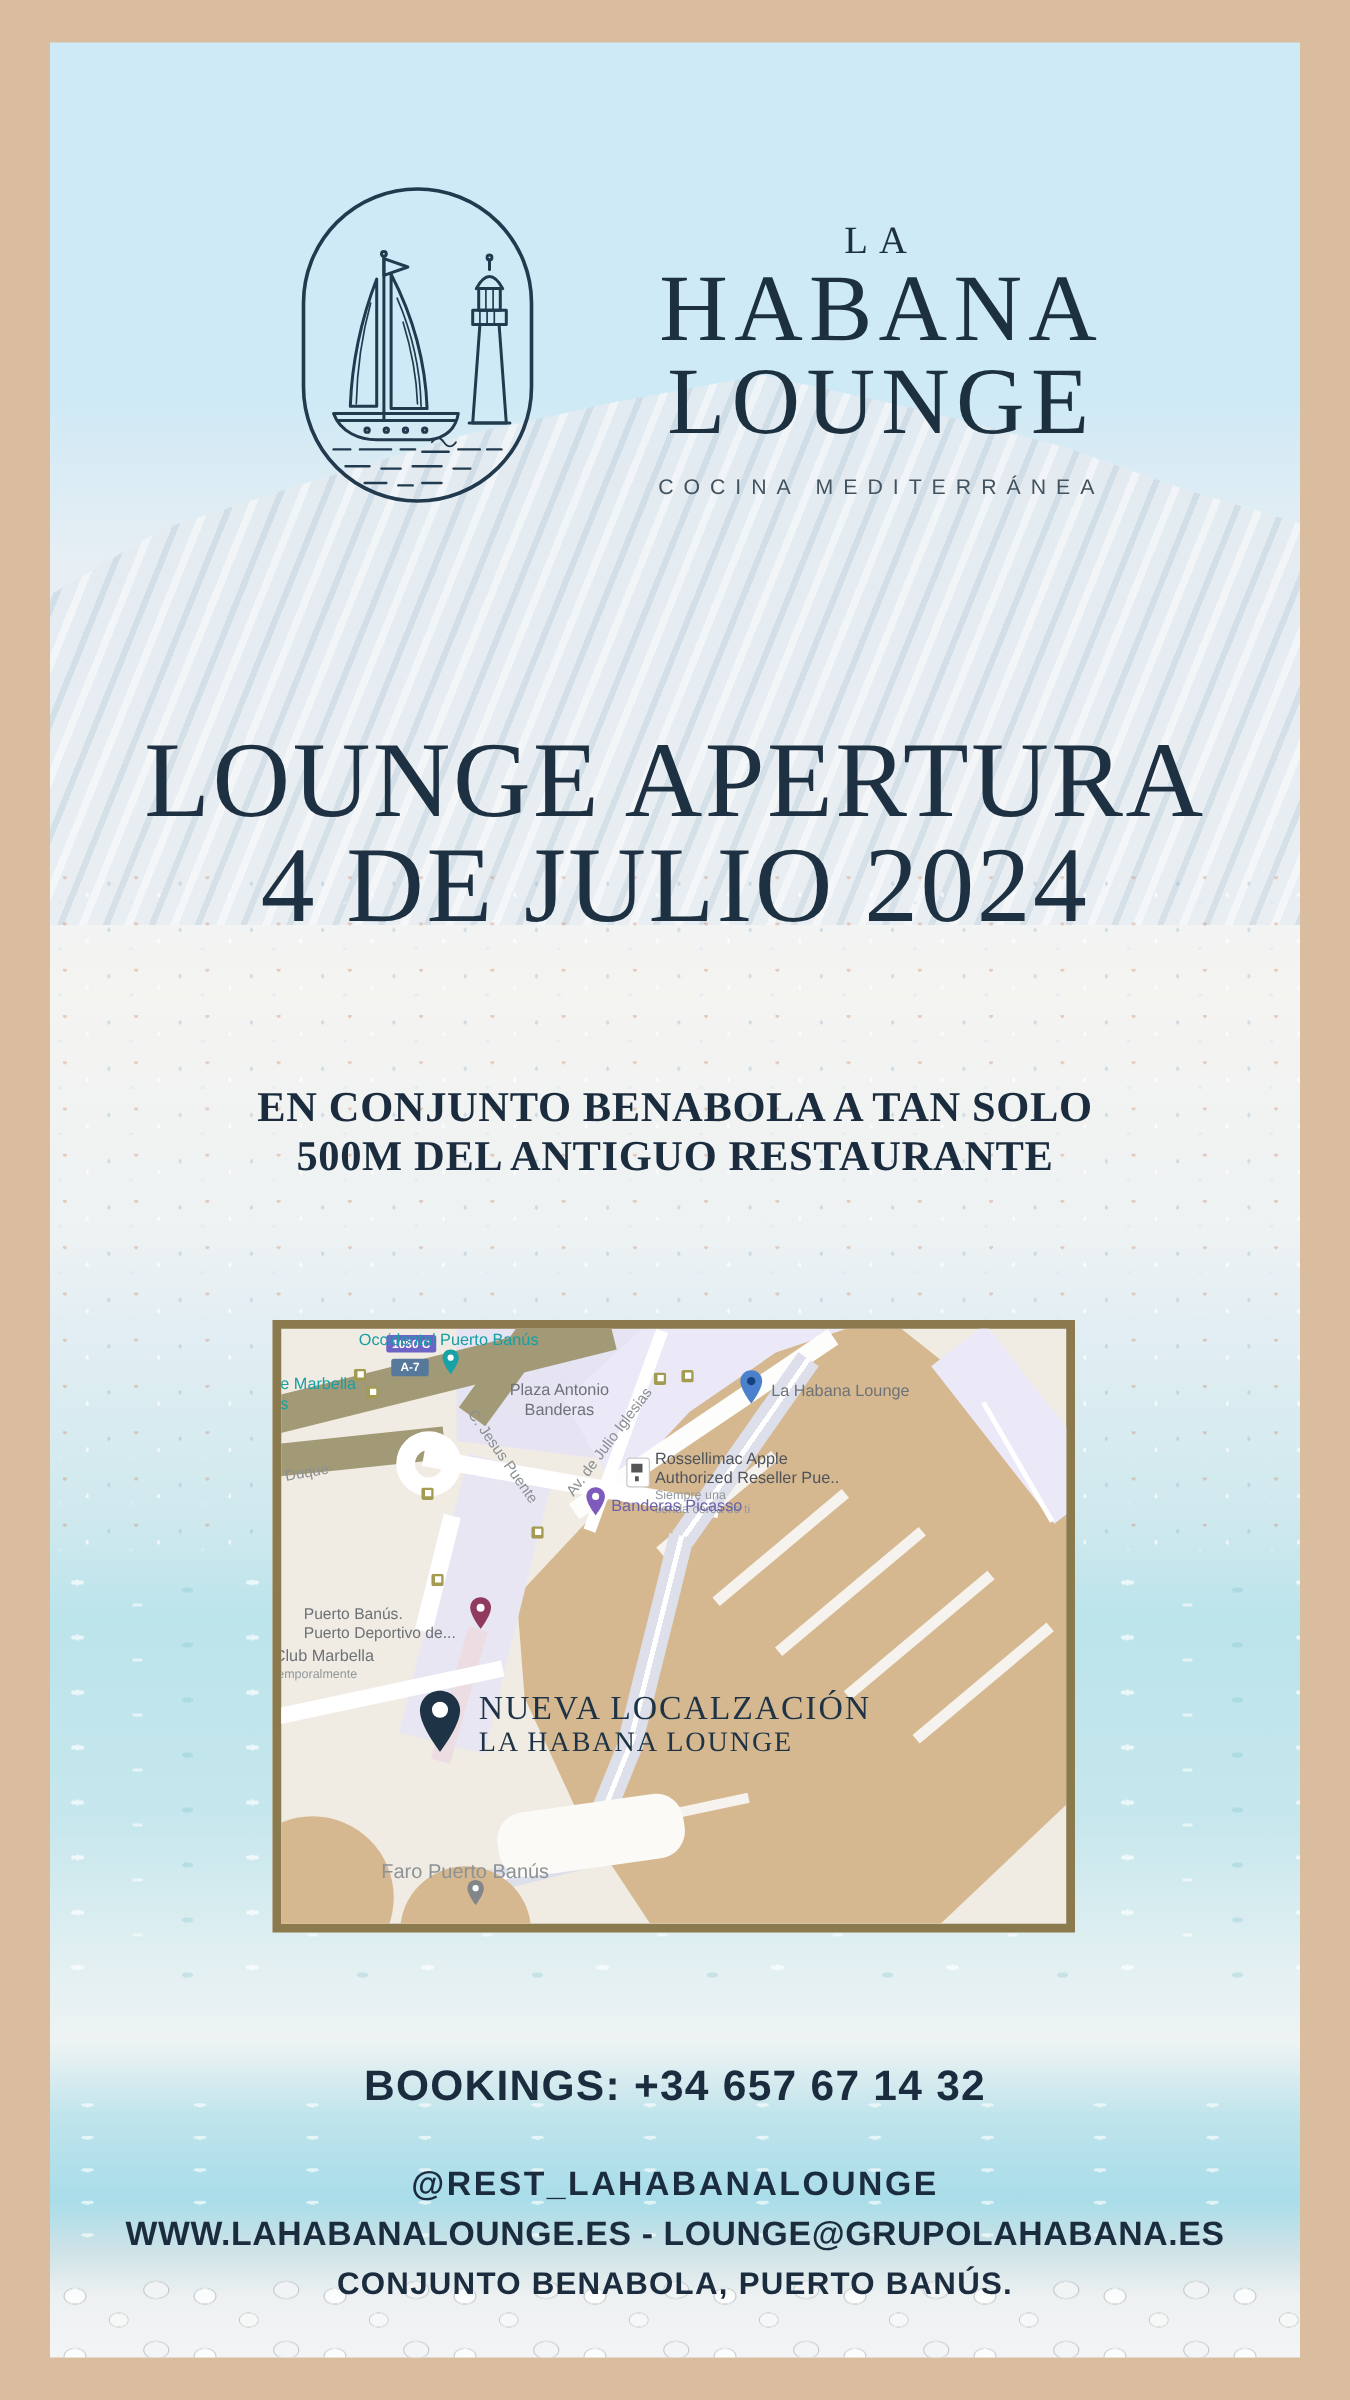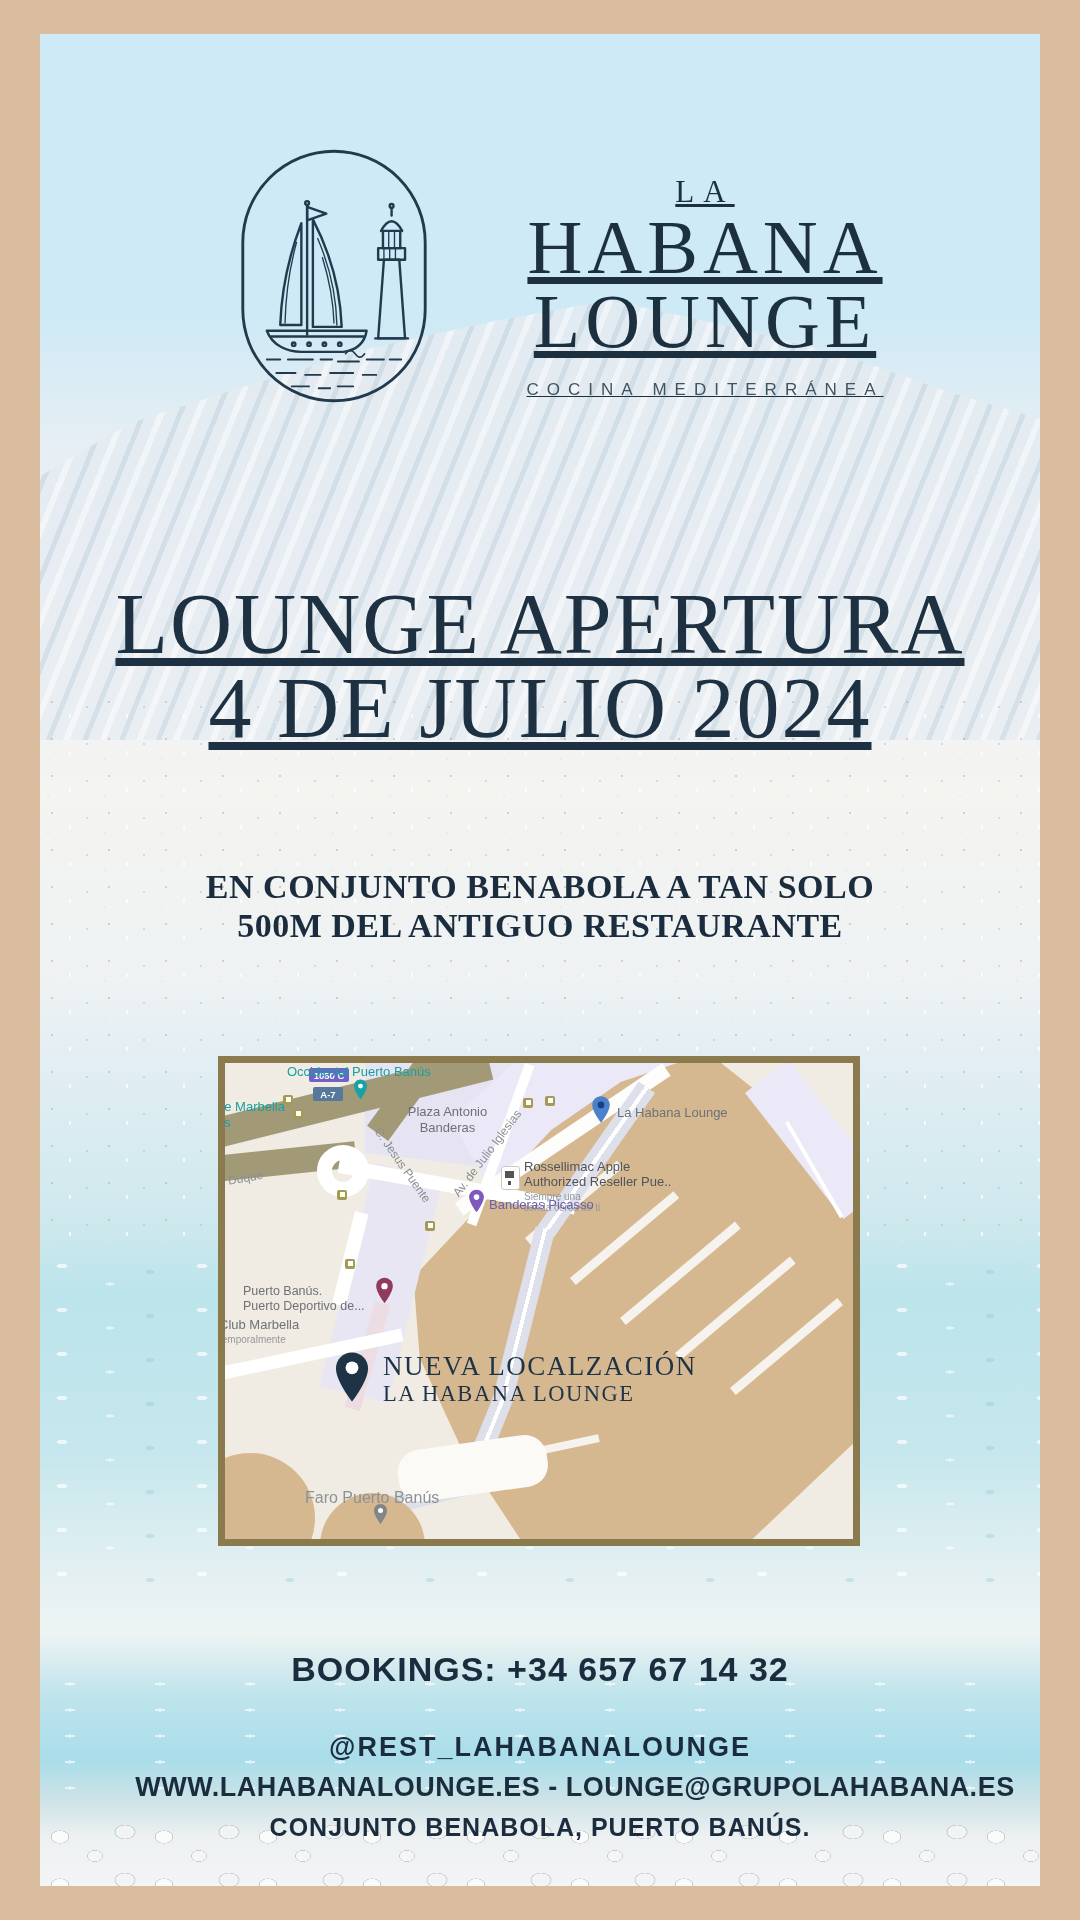--- a/index.html
+++ b/index.html
@@ -5,21 +5,21 @@
   html,body{margin:0;padding:0;}
   body{width:1080px;height:1920px;background:#d9bd9e;font-family:"Liberation Sans",sans-serif;}
   #poster{position:absolute;left:0;top:0;width:1080px;height:1920px;background:#d9bd9e;overflow:hidden;}
   .canvas{position:absolute;left:40px;top:34px;width:1000px;height:1852px;overflow:hidden;
     background:linear-gradient(180deg,
       #cdeaf6 0px,#cdeaf6 280px,#d8ebf4 330px,#e7eff4 420px,#f0f3f4 640px,#f4f4f1 760px,
       #eef2f3 950px,#e2eef3 1030px,#cfe9ee 1180px,#bce4eb 1260px,#c6e7ed 1420px,#e3f0f2 1540px,
       #eef3f3 1600px,#bfe4ec 1660px,#a9dde9 1726px,#cfe3e7 1768px,#eef1f2 1804px,#f2f4f5 100%);}
   .abs{position:absolute;}
   .navy{color:#1c3040;}
-  .serif{font-family:"Liberation Serif","DejaVu Serif",serif;text-decoration:underline;}
+  .serif{font-family:"Liberation Serif","DejaVu Serif",serif;}
   .sans{font-family:"Liberation Sans",sans-serif;}
   .ctr{text-align:center;width:100%;left:0;}
   
   .mountain{left:0;top:266px;width:100%;height:440px;
     background:linear-gradient(180deg,#e3ebf1,#e9eef2);
     clip-path:polygon(0 40%,9% 28%,20% 20%,33% 11%,45% 5%,57% 0%,69% 6%,81% 13%,91% 21%,100% 27%,100% 100%,0 100%);
     opacity:.9;}
   .mountain:after{content:"";position:absolute;inset:0;
     background:repeating-linear-gradient(112deg,rgba(148,176,198,.26) 0 5px,transparent 5px 16px,rgba(255,255,255,.55) 16px 22px,transparent 22px 34px);}
   .town{left:0;top:660px;width:100%;height:560px;opacity:.85;
@@ -246,16 +246,16 @@
       <div class="bus" style="left:68px;top:46px;"></div>
       <div class="bus" style="left:298px;top:35px;"></div>
       <div class="bus" style="left:320px;top:33px;"></div>
       <div class="bus" style="left:112px;top:127px;"></div>
       <div class="bus" style="left:200px;top:158px;"></div>
       <div class="bus" style="left:120px;top:196px;"></div>
     </div>
 
     <div class="abs ctr sans foot" style="top:1616px;font-size:34px;letter-spacing:1px;">BOOKINGS: +34 657 67 14 32</div>
     <div class="abs ctr sans foot" style="top:1698px;font-size:27px;letter-spacing:2px;">@REST_LAHABANALOUNGE</div>
-    <div class="abs ctr sans foot" style="top:1738px;font-size:27px;letter-spacing:.5px;margin-left:35px;">WWW.LAHABANALOUNGE.ES - LOUNGE@GRUPOLAHABANA.ES</div>
+    <div class="abs ctr sans foot" style="top:1738px;font-size:27px;letter-spacing:.5px;">WWW.LAHABANALOUNGE.ES - LOUNGE@GRUPOLAHABANA.ES</div>
     <div class="abs ctr sans foot" style="top:1779px;font-size:25px;letter-spacing:1px;">CONJUNTO BENABOLA, PUERTO BANÚS.</div>
   </div>
 </div>
 
 </body></html>

